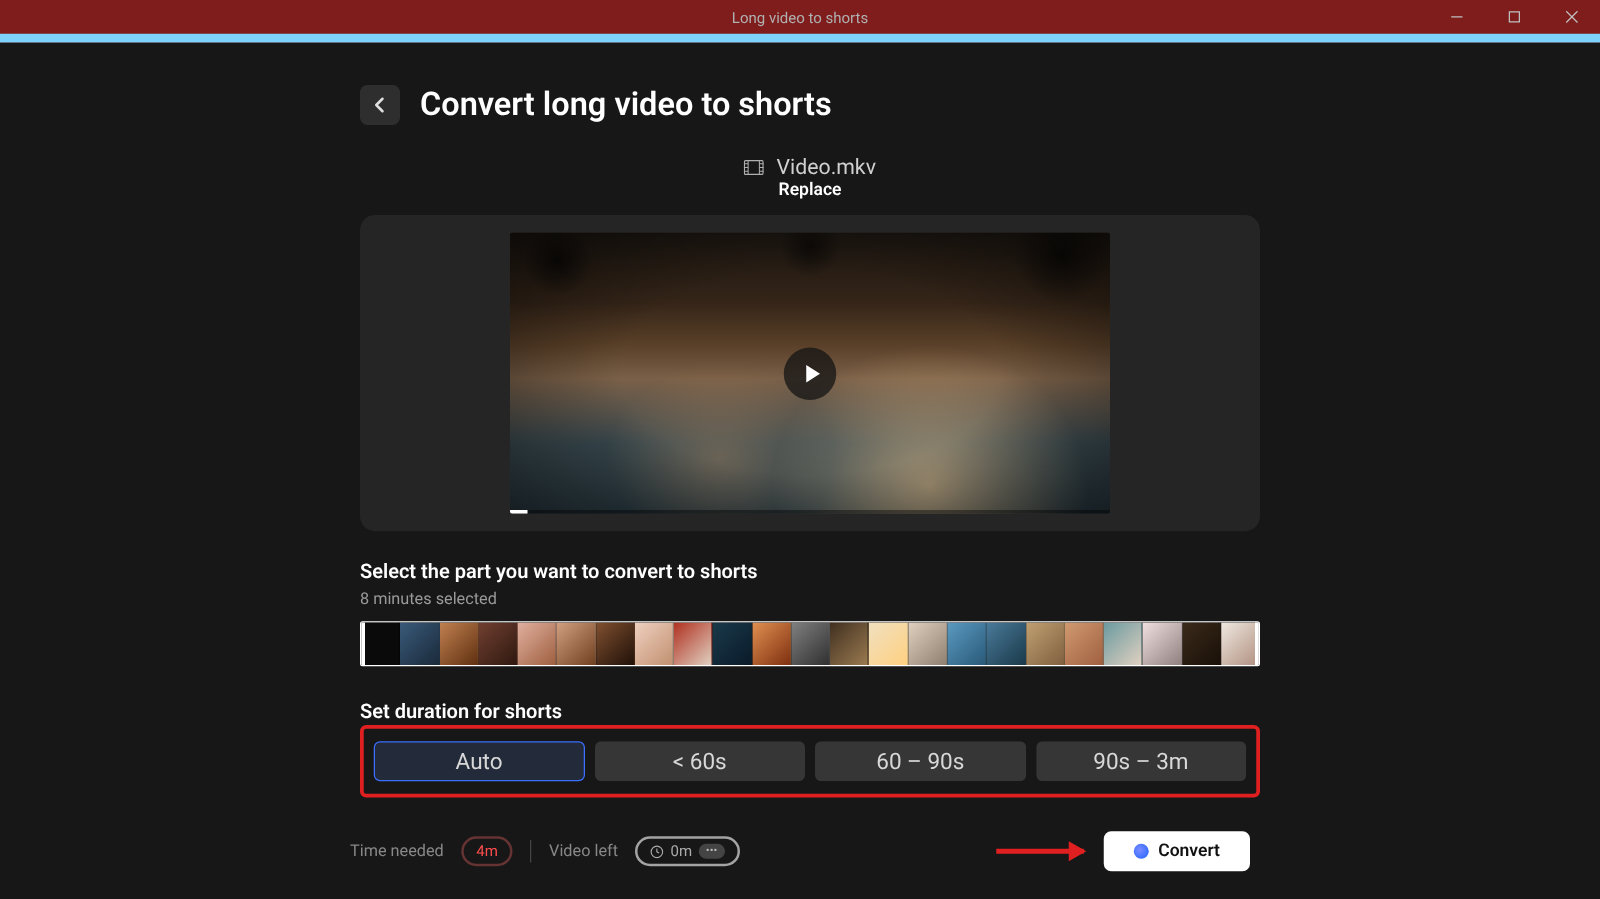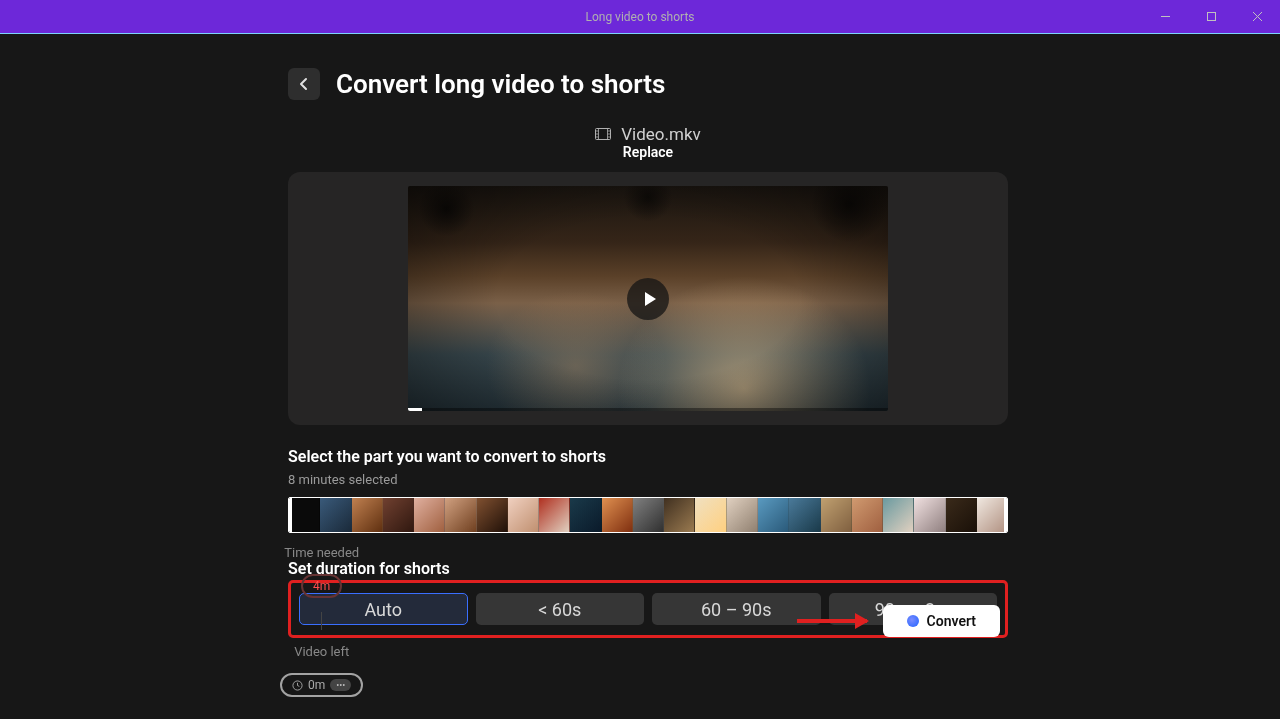--- a/index.html
+++ b/index.html
@@ -1,17 +1,17 @@
 <!DOCTYPE html>
 <html><head>
   <meta charset="utf-8">
   <style>
     * { margin:0; padding:0; box-sizing:border-box; font-family:-apple-system,BlinkMacSystemFont,"Segoe UI",Roboto,sans-serif; }
     body { background:#171717; color:#e0e0e0; width:1280px; height:719px; overflow:hidden; position:relative; }
-    .titlebar { height:34px; background:#6d28d9; display:flex; align-items:center; justify-content:center; position:relative; border-bottom:1px solid #7dd3fc;}
+    .titlebar { height:34px; background:#7f1d1d; display:flex; align-items:center; justify-content:center; position:relative; border-bottom:7px solid #7dd3fc;}
     .titlebar-title { font-size:12px; color:#b0b0b0; }
     .titlebar-controls { position:absolute; right:0; top:0; height:100%; display:flex; align-items:center; gap:0; }
     .titlebar-btn { width:46px; height:34px; display:flex; align-items:center; justify-content:center; color:#c0c0c0; }
     .content { padding:34px 0 0 16px; display:flex; justify-content:center;}
     .inner { width:720px; }
     .header-row { display:flex; align-items:center; gap:16px; margin-bottom:24px;}
     .back-btn { width:32px; height:32px; background:#2e2e2e; border-radius:6px; display:flex; align-items:center; justify-content:center; cursor:pointer;}
     .page-title { font-size:26px; font-weight:600; color:#fff; }
     .file-row { display:flex; align-items:center; justify-content:space-between; margin-bottom:12px;flex-direction:column;}
     .file-left { display:flex; align-items:center; gap:10px; color:#d0d0d0; font-size:17px;}
@@ -42,21 +42,21 @@
     .timeline { position:relative; height:36px; border:1.5px solid #fff; border-radius:2px; display:flex; margin-bottom:26px; overflow:hidden; background:#000;}
     .thumb { flex:1; border-right:1px solid rgba(0,0,0,0.3); }
     .thumb:last-child{ border-right:none;}
     .handle { position:absolute; top:-2px; width:6px; height:40px; background:#fff; border-radius:2px;}
     .handle.left{ left:-3px;} .handle.right{ right:-3px;}
     .duration-row { display:flex; gap:8px; }
     .dur-btn { flex:1; height:32px; background:#363636; border-radius:5px; display:flex; align-items:center; justify-content:center; font-size:18px; color:#d8d8d8; cursor:pointer; border:1px solid transparent;}
     .dur-btn.selected { border:1.5px solid #3a6fff; background:#232a3a;}
     .highlight-box { border:3px solid #e02020; border-radius:5px; padding:10px 8px 10px 8px; margin-top:-4px;}
     .footer { position:absolute; bottom:22px; left:50%; transform:translateX(-50%); width:720px; display:flex; align-items:center; justify-content:space-between;}
-    .footer-left { display:flex; align-items:center; gap:14px;flex-direction:column;}
+    .footer-left { display:flex; align-items:center; gap:14px;}
     .time-label { font-size:13px; color:#888;}
     .pill { display:inline-flex; align-items:center; gap:5px; padding:3px 10px; border:2px solid #a3a3a3; border-radius:999px; font-size:12px;}
     .pill.red { color:#ff4d4d; border-color:#663333;}
     .pill.gray { color:#aaa;}
     .pill .credits-pill { background:#444; padding:1px 6px; border-radius:8px; font-size:9px; color:#bbb;}
     .divider { width:1px; height:18px; background:#444;}
     .footer-right { display:flex; align-items:center; gap:16px;}
     .arrow { position:relative; width:70px; height:4px; background:#e02020;}
     .arrow::after{ content:""; position:absolute; right:-2px; top:50%; transform:translateY(-50%); border-left:14px solid #e02020; border-top:8px solid transparent; border-bottom:8px solid transparent;}
     .convert-btn { background:#fff; color:#111; font-weight:600; font-size:14px; padding:8px 24px; border-radius:6px; display:flex; align-items:center; gap:8px; cursor:pointer;}

